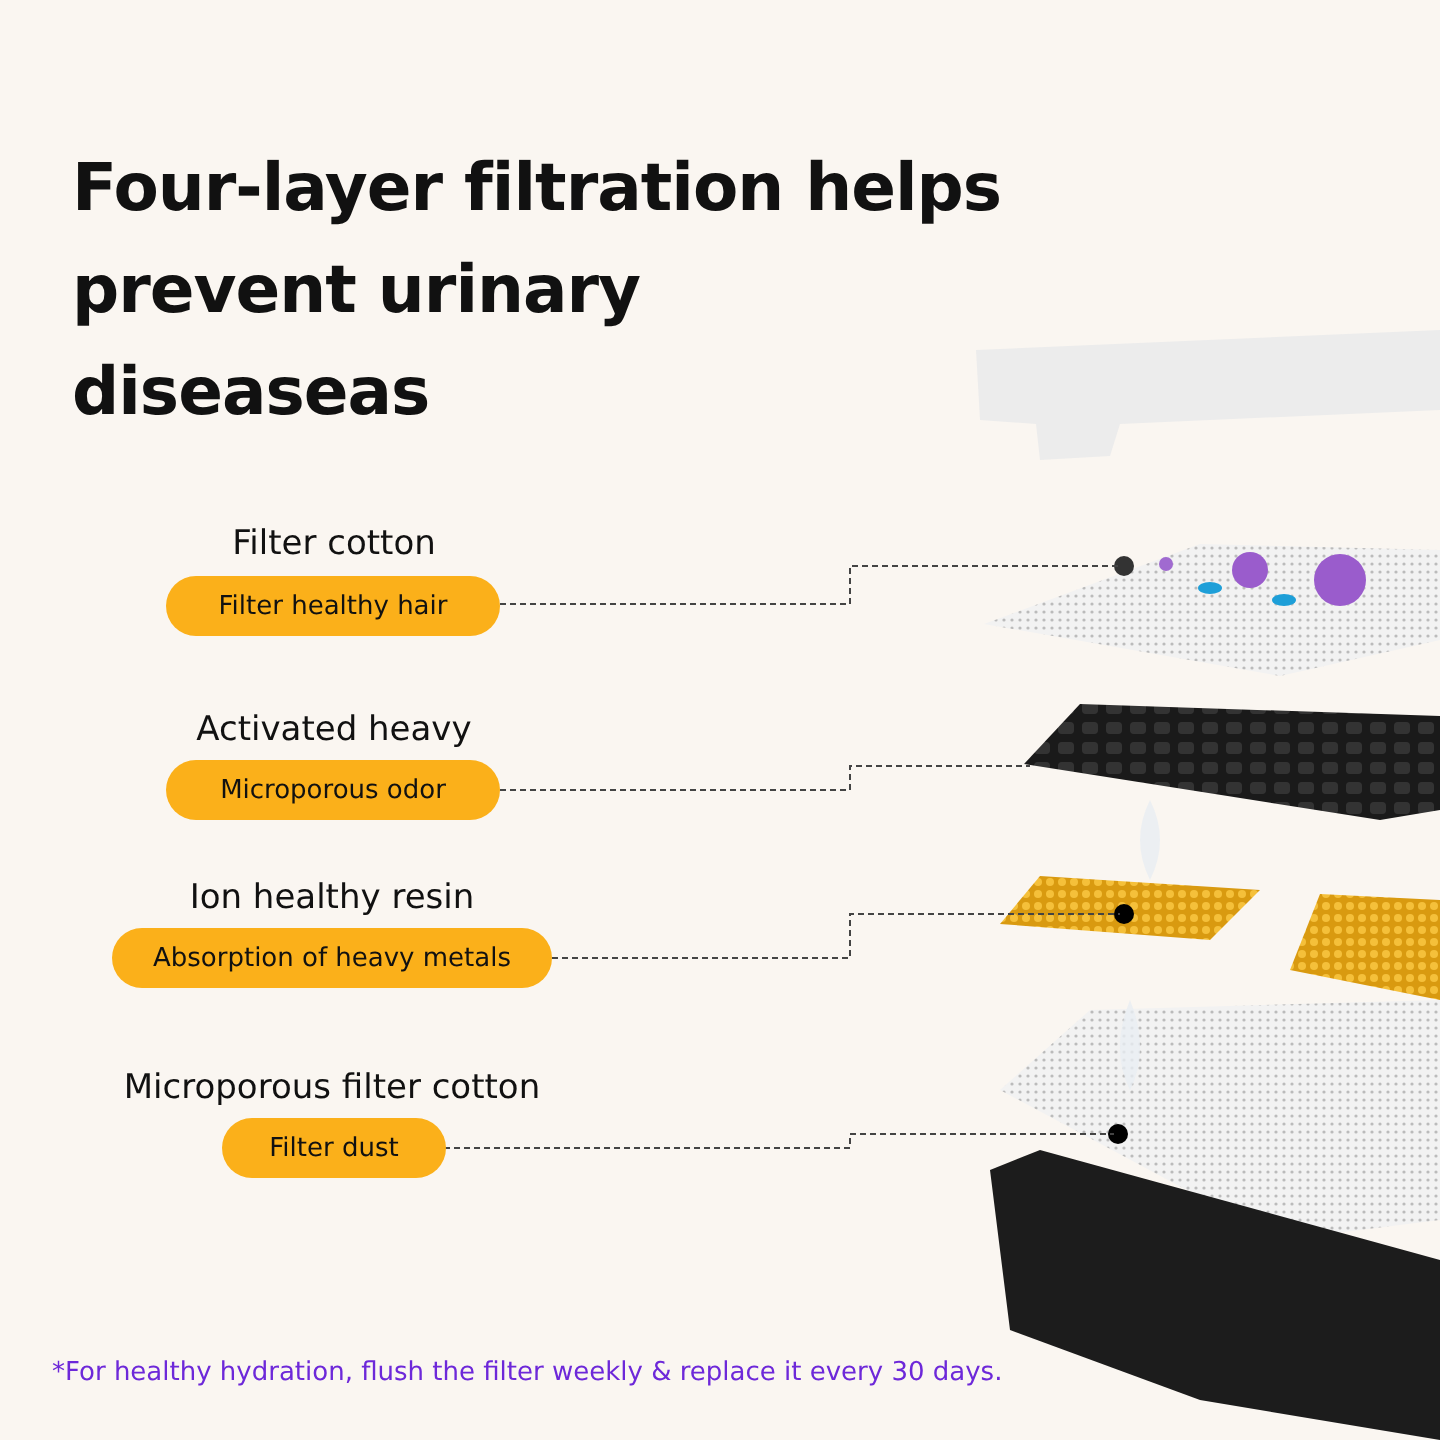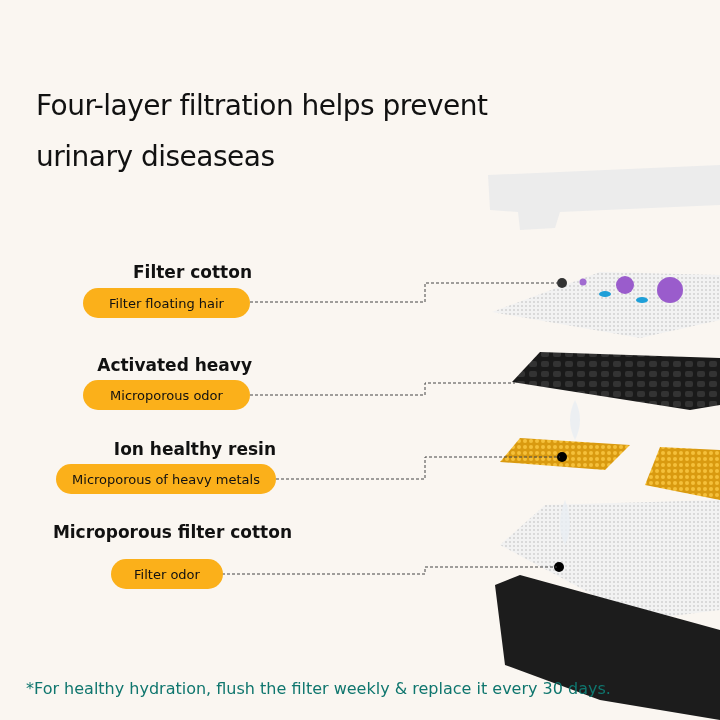--- a/index.html
+++ b/index.html
@@ -1,20 +1,20 @@
 <!DOCTYPE html>
 <html><head>
 <meta charset="utf-8">
 <style>
 *{margin:0;padding:0;box-sizing:border-box}
 body{width:720px;height:720px;overflow:hidden;background:#faf6f1;font-family:"DejaVu Sans",sans-serif;position:relative;color:#111}
-.title{position:absolute;left:36px;top:80px;font-size:28px;font-weight:normal;line-height:51px;letter-spacing:-0.5px;width:470px}
-.label{position:absolute;font-size:17px;font-weight:bold;text-align:right;white-space:nowrap}
+.title{position:absolute;left:36px;top:68px;font-size:33px;font-weight:bold;line-height:51px;letter-spacing:-0.5px;width:470px}
+.label{position:absolute;font-size:17px;font-weight:normal;text-align:center;white-space:nowrap}
 .pill{position:absolute;background:#fbb01a;border-radius:16px;height:30px;font-size:13px;display:flex;align-items:center;justify-content:center;white-space:nowrap}
-.note{position:absolute;left:26px;top:679px;font-size:16px;color:#0f766e;white-space:nowrap}
+.note{position:absolute;left:26px;top:679px;font-size:13px;color:#6d28d9;white-space:nowrap}
 svg.art{position:absolute;left:0;top:0}
 </style>
 </head>
 <body>
 
 <svg class="art" width="720" height="720">
   <defs>
     <pattern id="mesh" width="4" height="4" patternUnits="userSpaceOnUse">
         <rect width="4" height="4" fill="#f2f2f2"></rect>
         <circle cx="2" cy="2" r="0.8" fill="#bbb"></circle>
@@ -59,24 +59,24 @@
     <polyline points="250,302 425,302 425,283 560,283"></polyline>
     <polyline points="250,395 425,395 425,383 515,383"></polyline>
     <polyline points="276,479 425,479 425,457 560,457"></polyline>
     <polyline points="222,574 425,574 425,567 557,567"></polyline>
   </g>
 </svg>
 
 <div class="title">Four-layer filtration helps prevent urinary diseaseas</div>
 
 <div class="label" style="left:82px;top:262px;width:170px">Filter cotton</div>
-<div class="pill" style="left:83px;top:288px;width:167px">Filter floating hair</div>
+<div class="pill" style="left:83px;top:288px;width:167px">Filter healthy hair</div>
 
 <div class="label" style="left:82px;top:355px;width:170px">Activated heavy</div>
 <div class="pill" style="left:83px;top:380px;width:167px">Microporous odor</div>
 
 <div class="label" style="left:56px;top:439px;width:220px">Ion healthy resin</div>
-<div class="pill" style="left:56px;top:464px;width:220px">Microporous of heavy metals</div>
+<div class="pill" style="left:56px;top:464px;width:220px">Absorption of heavy metals</div>
 
-<div class="label" style="left:40px;top:522px;width:252px">Microporous filter cotton</div>
-<div class="pill" style="left:111px;top:559px;width:112px">Filter odor</div>
+<div class="label" style="left:40px;top:534px;width:252px">Microporous filter cotton</div>
+<div class="pill" style="left:111px;top:559px;width:112px">Filter dust</div>
 
 <div class="note">*For healthy hydration, flush the filter weekly &amp; replace it every 30 days.</div>
 
 </body></html>

